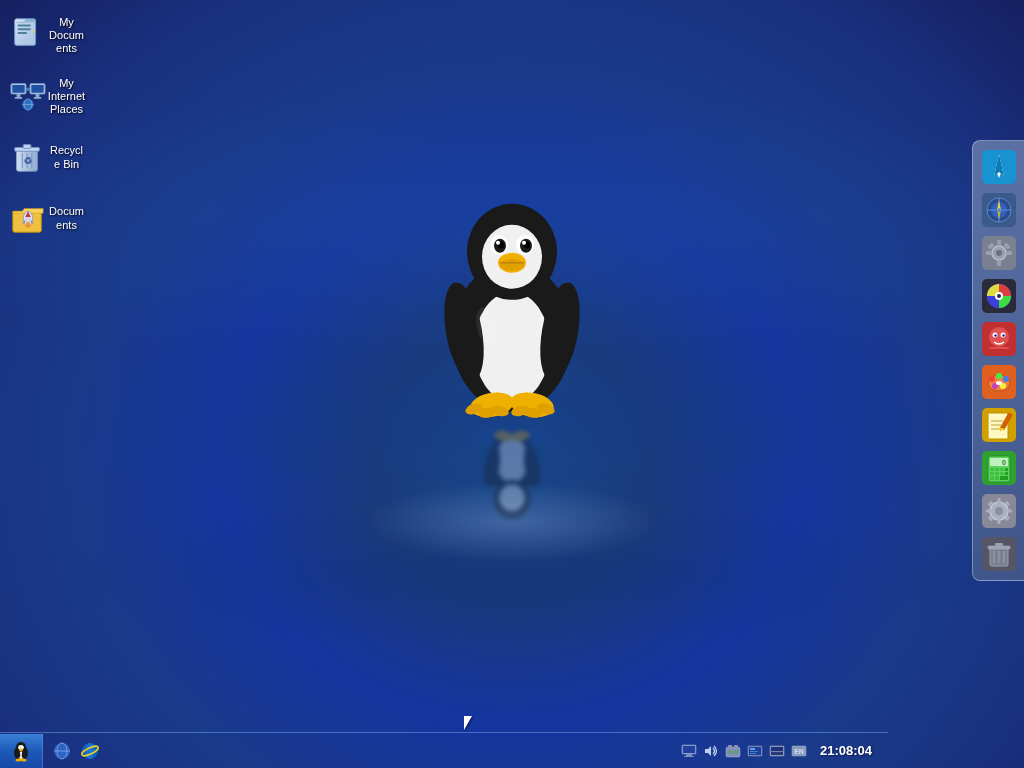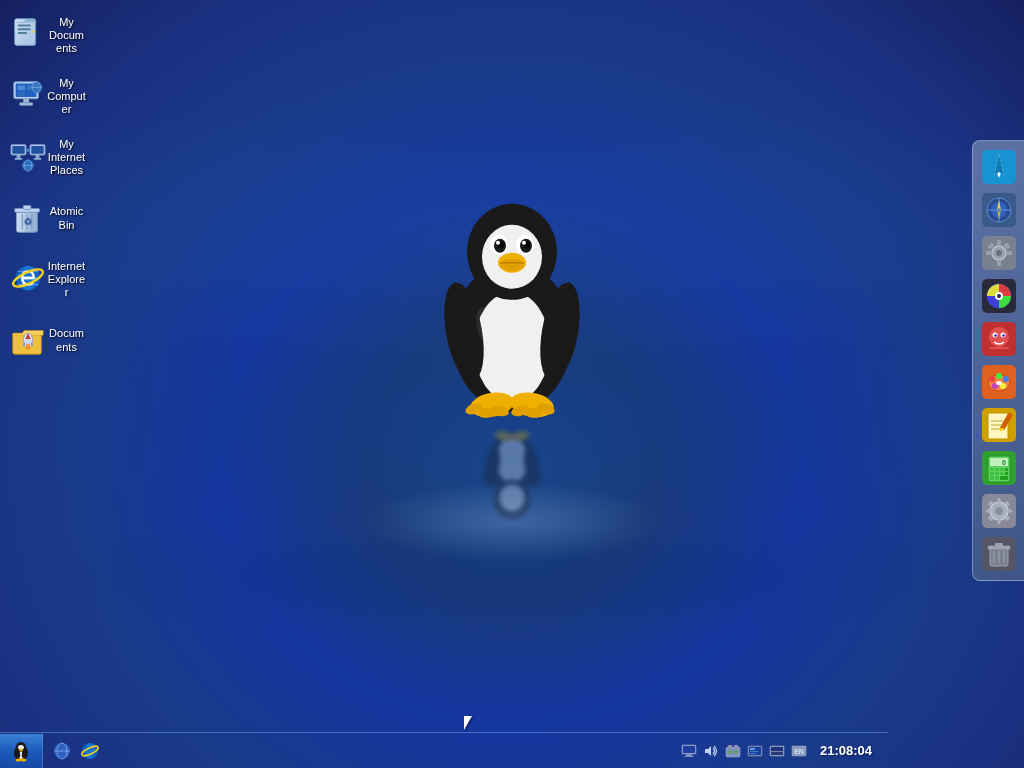--- a/index.html
+++ b/index.html
@@ -253,40 +253,20 @@
           <rect x="9" y="18" width="10" height="2" rx="1" fill="#5080a0"></rect>
 
           <path d="M8 8 L16 8 L18 5 L28 5 L28 8" fill="#90b8d8" stroke="#6090b0" stroke-width="0.5"></path>
 
           <polygon points="30,28 32,22 34,28 28,24 36,24" fill="#f0d000" transform="scale(0.5) translate(20,10)"></polygon>
         </svg>
       </div>
       <span class="icon-label">My Documents</span>
     </div>
 
-    <div class="desktop-icon">
-      <div class="icon-image icon-computer">
-        <svg viewBox="0 0 40 40" xmlns="http://www.w3.org/2000/svg">
-          <rect x="5" y="6" width="26" height="18" rx="2" fill="#c0d4f0" stroke="#7090c0" stroke-width="1"></rect>
-          <rect x="7" y="8" width="22" height="14" rx="1" fill="#2060c0"></rect>
-
-          <rect x="9" y="10" width="8" height="5" rx="1" fill="#60a0e0" opacity="0.7"></rect>
-          <rect x="19" y="10" width="8" height="5" rx="1" fill="#4080c0" opacity="0.7"></rect>
-          <rect x="9" y="17" width="8" height="4" rx="1" fill="#3870b0" opacity="0.7"></rect>
-
-          <rect x="15" y="24" width="6" height="4" fill="#a0b8d8"></rect>
-          <rect x="11" y="28" width="14" height="3" rx="1" fill="#a0b8d8" stroke="#7090b0" stroke-width="0.5"></rect>
-
-          <circle cx="29" cy="12" r="6" fill="#3070c0" opacity="0.9"></circle>
-          <ellipse cx="29" cy="12" rx="4" ry="6" fill="none" stroke="#80b0e0" stroke-width="0.8"></ellipse>
-          <line x1="23" y1="12" x2="35" y2="12" stroke="#80b0e0" stroke-width="0.8"></line>
-        </svg>
-      </div>
-      <span class="icon-label">My Computer</span>
-    </div>
 
     <div class="desktop-icon">
       <div class="icon-image icon-network">
         <svg viewBox="0 0 40 40" xmlns="http://www.w3.org/2000/svg">
 
           <rect x="2" y="8" width="16" height="11" rx="1.5" fill="#b0c8e8" stroke="#7090c0" stroke-width="0.8"></rect>
           <rect x="3.5" y="9.5" width="13" height="8" rx="0.5" fill="#2050a0"></rect>
           <rect x="8" y="19" width="4" height="3" fill="#90b0d0"></rect>
           <rect x="6" y="22" width="8" height="2" rx="0.5" fill="#90b0d0"></rect>
 
@@ -323,41 +303,23 @@
 
           <rect x="15" y="8" width="8" height="4" rx="1" fill="#c0d4f0" stroke="#7090c0" stroke-width="1"></rect>
 
           <line x1="14" y1="17" x2="14" y2="33" stroke="#7090c0" stroke-width="1"></line>
           <line x1="19" y1="17" x2="19" y2="33" stroke="#7090c0" stroke-width="1"></line>
           <line x1="24" y1="17" x2="24" y2="33" stroke="#7090c0" stroke-width="1"></line>
 
           <text x="20" y="28" text-anchor="middle" font-size="10" fill="#4060a0" font-weight="bold">♻</text>
         </svg>
       </div>
-      <span class="icon-label">Atomic Bin</span>
-    </div>
-
-    <div class="desktop-icon">
-      <div class="icon-image icon-ie">
-        <svg viewBox="0 0 40 40" xmlns="http://www.w3.org/2000/svg">
-          <circle cx="20" cy="20" r="13" fill="#1060c0"></circle>
-          <ellipse cx="20" cy="20" rx="8" ry="13" fill="#2080e0" opacity="0.7"></ellipse>
-          <line x1="7" y1="20" x2="33" y2="20" stroke="#80b0f0" stroke-width="1"></line>
-          <line x1="9" y1="13" x2="31" y2="13" stroke="#80b0f0" stroke-width="0.8"></line>
-          <line x1="9" y1="27" x2="31" y2="27" stroke="#80b0f0" stroke-width="0.8"></line>
-
-          <path d="M14,20 Q14,13 20,13 Q26,13 26,20 L14,20" fill="none" stroke="white" stroke-width="2.5"></path>
-          <line x1="14" y1="20" x2="25" y2="20" stroke="white" stroke-width="2.5"></line>
-          <path d="M14,20 Q14,27 20,27 Q24,27 25.5,24" fill="none" stroke="white" stroke-width="2.5"></path>
-
-          <ellipse cx="20" cy="20" rx="17" ry="6" fill="none" stroke="#f0d020" stroke-width="2.5" transform="rotate(-25 20 20)"></ellipse>
-        </svg>
-      </div>
-      <span class="icon-label">Internet Explorer</span>
-    </div>
+      <span class="icon-label">Recycle Bin</span>
+    </div>
+
 
 
 
     <div class="desktop-icon">
       <div class="icon-image icon-rocketdock">
         <svg viewBox="0 0 40 40" xmlns="http://www.w3.org/2000/svg">
 
           <rect x="4" y="14" width="30" height="22" rx="2" fill="#f0c040" stroke="#c09000" stroke-width="1"></rect>
           <path d="M4,16 L4,14 L14,14 L16,11 L36,11 L36,16 Z" fill="#f8d060" stroke="#c09000" stroke-width="0.5"></path>
 

